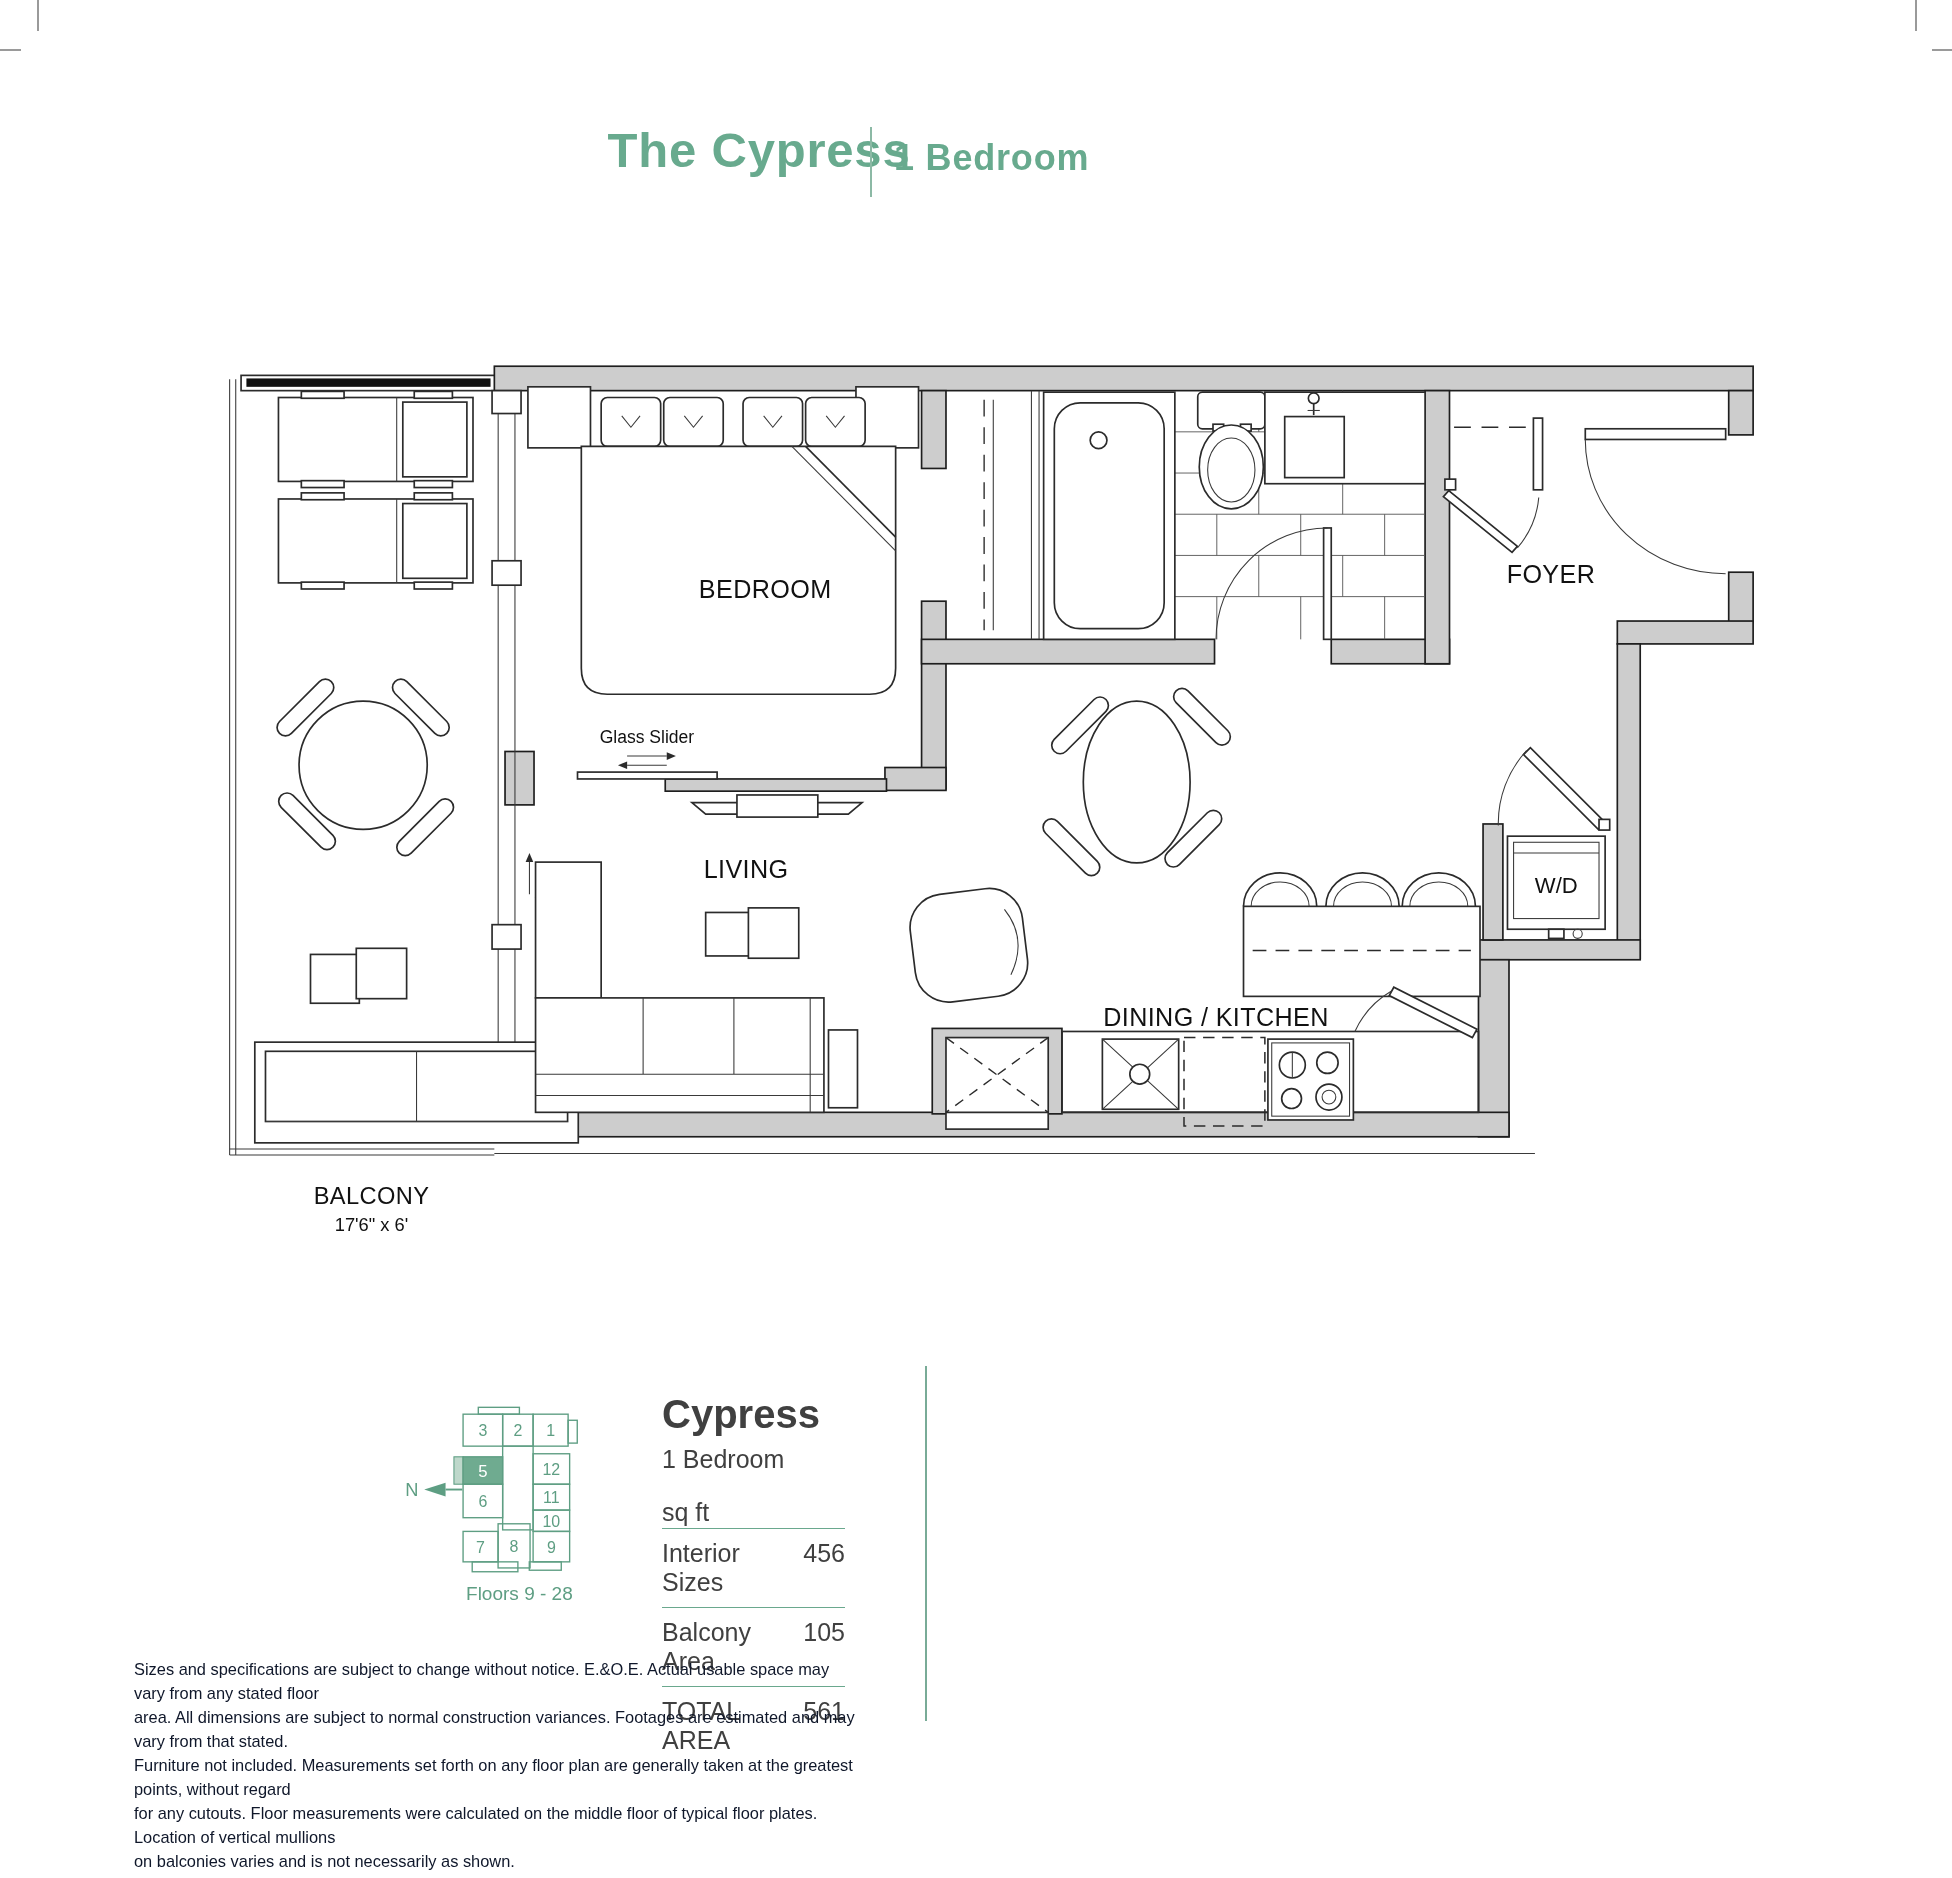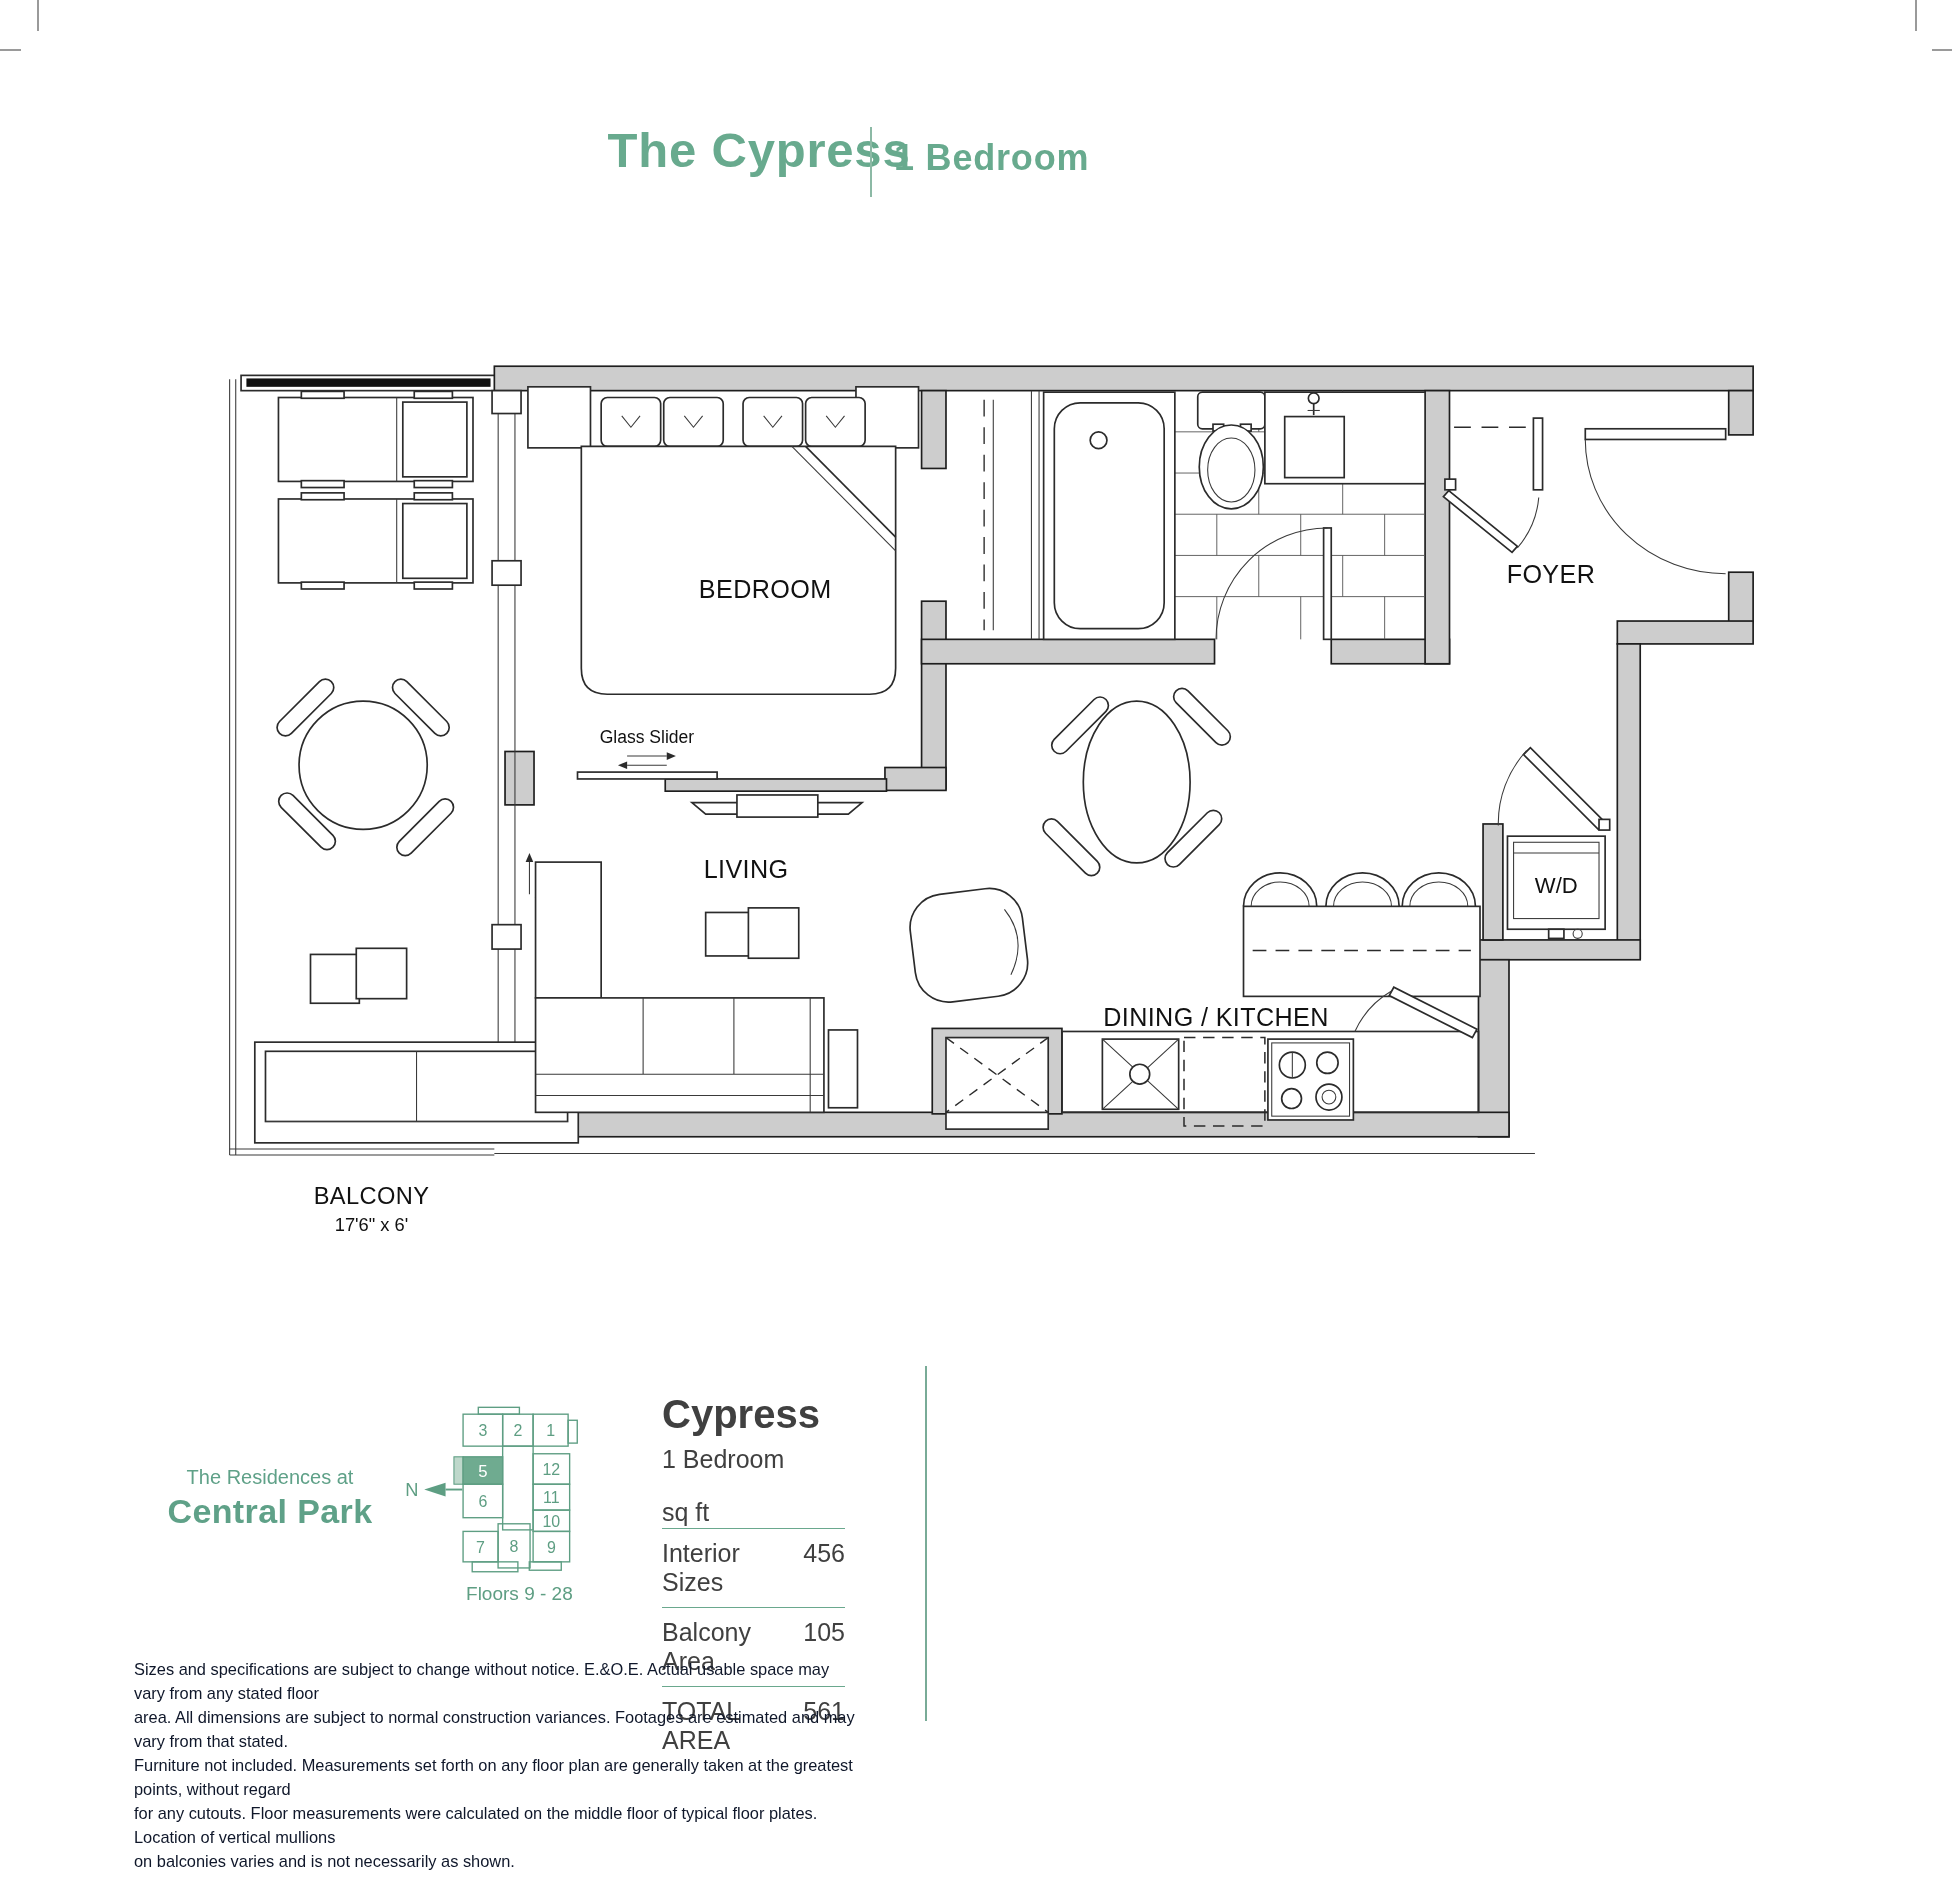--- a/index.html
+++ b/index.html
@@ -319,24 +319,20 @@
     <g>
       <rect class="w" x="1240" y="1360" width="134" height="120"></rect>
       <path class="dashx" d="M1240,1360 L1374,1458 M1374,1360 L1240,1458"></path>
       <line class="l" x1="1240" y1="1458" x2="1374" y2="1458"></line>
     </g>
 
     <text class="room" x="487" y="1578" text-anchor="middle" style="font-size:31px;">BALCONY</text>
     <text class="dim" x="487" y="1614" text-anchor="middle">17'6" x 6'</text>
   </svg>
 
-  <div class="abs brand" style="left:134px;top:1466px;">
-    <div class="brand-1">The Residences at</div>
-    <div class="brand-2">Central Park</div>
-  </div>
 
   <svg class="abs" style="left:393px;top:1402px;" width="198" height="204" viewBox="515 1838 260 268">
     <g>
       <rect class="kp-line" x="627" y="1845" width="54" height="9"></rect>
       <rect class="kp-line" x="607" y="1854" width="52" height="42"></rect>
       <rect class="kp-line" x="659" y="1854" width="40" height="42"></rect>
       <rect class="kp-line" x="699" y="1854" width="46" height="42"></rect>
       <rect class="kp-line" x="745" y="1862" width="12" height="30"></rect>
       <rect class="kp-line" x="659" y="1896" width="40" height="110"></rect>
       <rect class="kp-light" x="595" y="1910" width="12" height="36"></rect>

